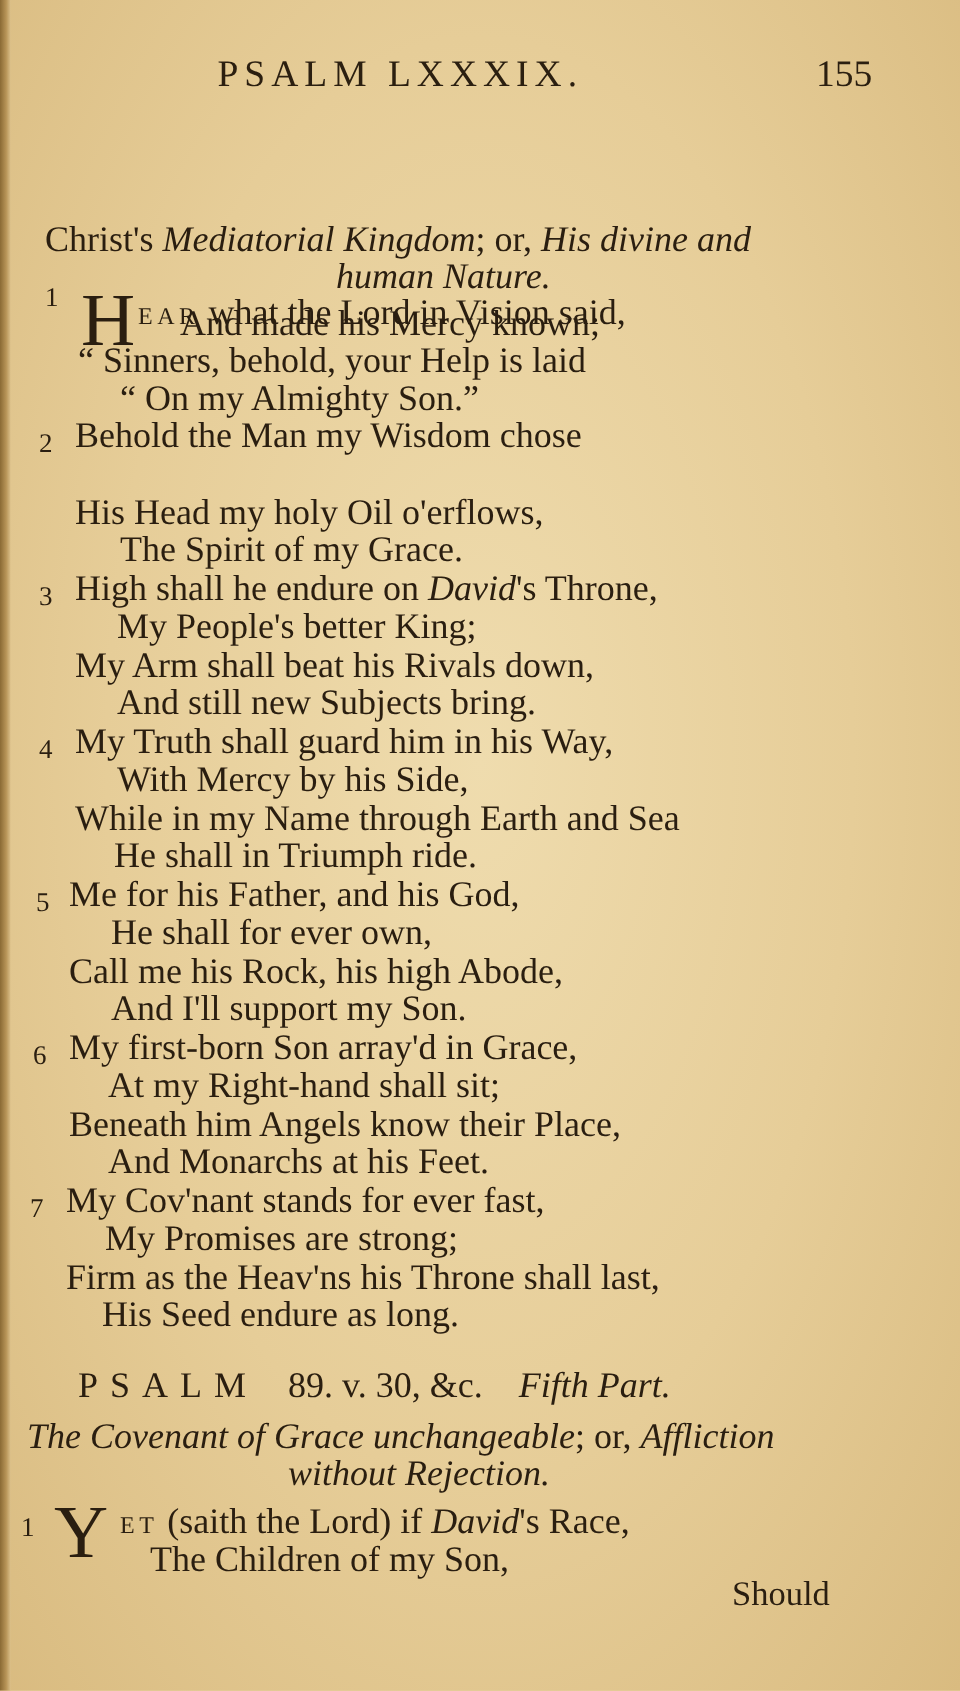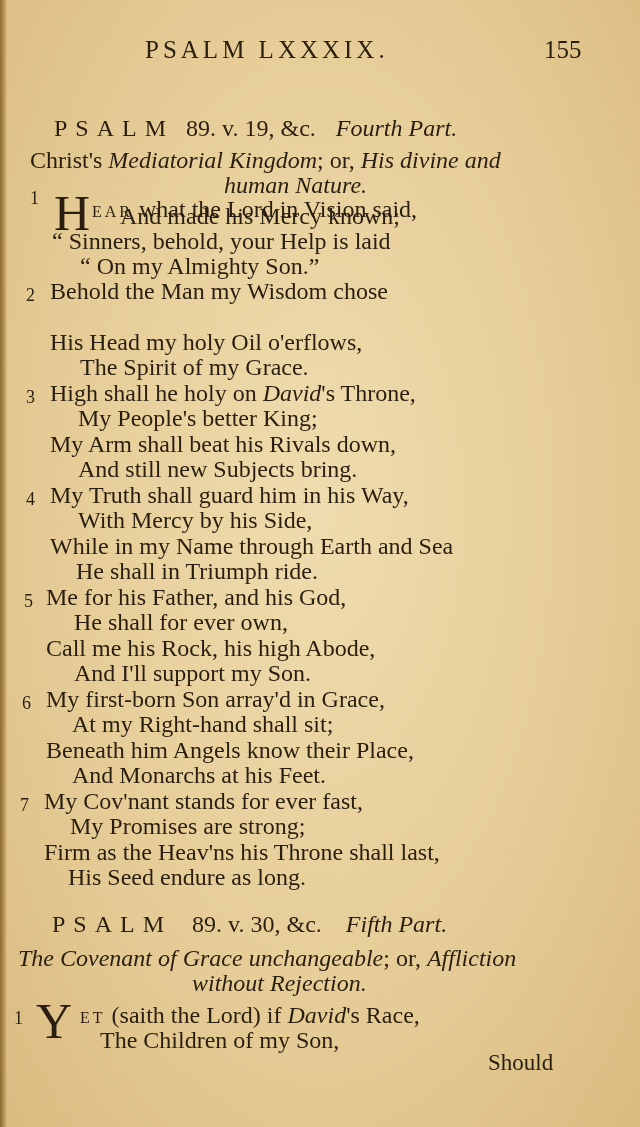--- a/index.html
+++ b/index.html
@@ -53,25 +53,20 @@
 </style>
 </head>
 <body>
 
 <div class="page">
   <div class="spine"></div>
 
   <div class="running-head">PSALM LXXXIX.</div>
   <div class="page-number">155</div>
 
-  <div class="section-title" style="left:54px; top:115px;">
-    <span class="spaced">PSALM</span>
-    <span style="margin-left:6px;">89. v. 19, &amp;c.</span>
-    <i style="margin-left:14px;">Fourth Part.</i>
-  </div>
 
   <div class="subtitle" style="left:30px; top:147px;">
     <span>Christ's</span>
     <i>Mediatorial Kingdom</i><span>; or,</span>
     <i>His divine and</i>
   </div>
   <div class="subtitle" style="left:224px; top:172px;">
     <i>human Nature.</i>
   </div>
 
@@ -85,21 +80,21 @@
   <div class="verse-line" style="left:52px; top:228px;">“ Sinners, behold, your Help is laid</div>
   <div class="verse-line" style="left:80px; top:253px;">“ On my Almighty Son.”</div>
 
   <div class="verse-num" style="left:26px; top:285px;">2</div>
   <div class="verse-line" style="left:50px; top:278px;">Behold the Man my Wisdom chose</div>
   <div class="verse-line" style="left:50px; top:329px;">His Head my holy Oil o'erflows,</div>
   <div class="verse-line" style="left:80px; top:354px;">The Spirit of my Grace.</div>
 
   <div class="verse-num" style="left:26px; top:387px;">3</div>
   <div class="verse-line" style="left:50px; top:380px;">
-    <span>High shall he holy on</span>
+    <span>High shall he endure on</span>
     <i>David</i><span>'s Throne,</span>
   </div>
   <div class="verse-line" style="left:78px; top:405px;">My People's better King;</div>
   <div class="verse-line" style="left:50px; top:431px;">My Arm shall beat his Rivals down,</div>
   <div class="verse-line" style="left:78px; top:456px;text-align:right;">And still new Subjects bring.</div>
 
   <div class="verse-num" style="left:26px; top:489px;">4</div>
   <div class="verse-line" style="left:50px; top:482px;">My Truth shall guard him in his Way,</div>
   <div class="verse-line" style="left:78px; top:507px;">With Mercy by his Side,</div>
   <div class="verse-line" style="left:50px; top:533px;">While in my Name through Earth and Sea</div>

